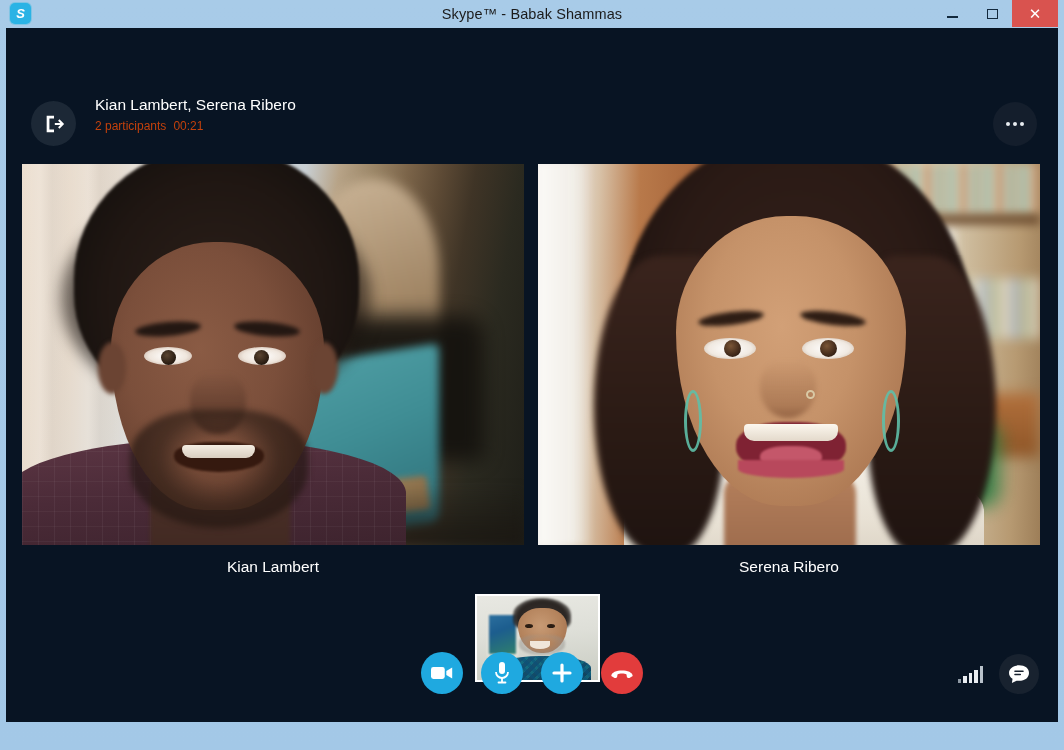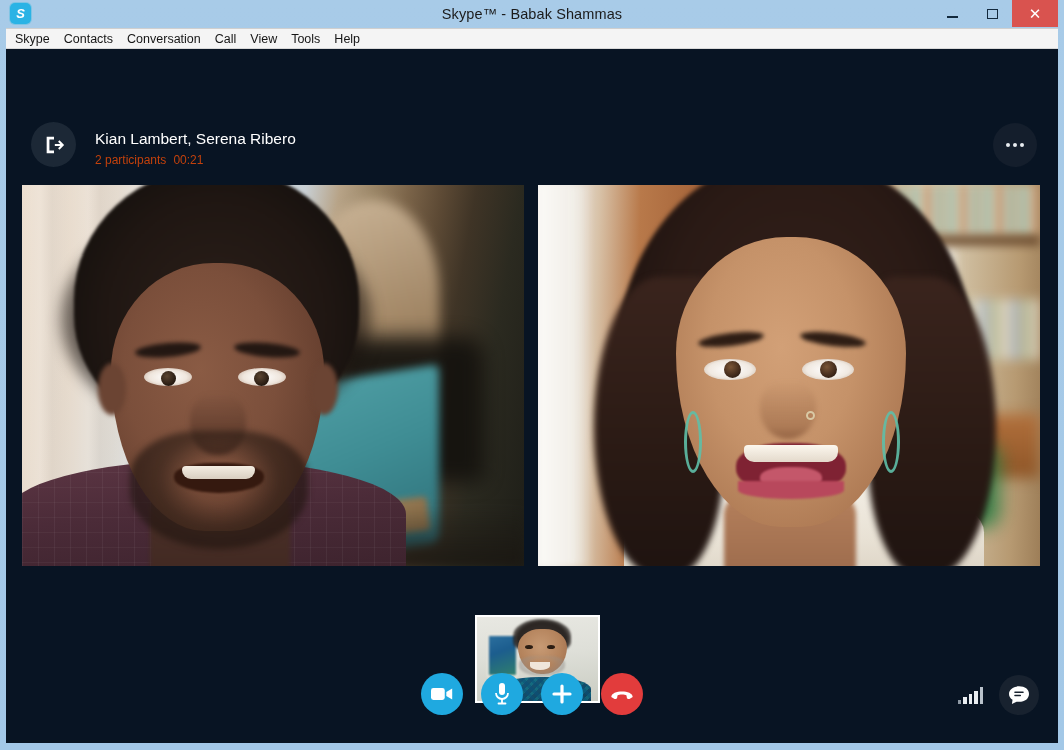--- a/index.html
+++ b/index.html
@@ -124,21 +124,21 @@
   .leave-btn {
     position: absolute;
     left: 25px; top: 73px;
     width: 45px; height: 45px;
     border-radius: 50%;
     background: #1c2836;
     display: flex; align-items: center; justify-content: center;
   }
   .hdr-texts {
     position: absolute;
-    left: 89px; top: 80px;
+    left: 89px; top: 67px;
   }
   .hdr-title {
     font-size: 15.5px;
     color: #ffffff;
     line-height: 20px;
     white-space: nowrap;
   }
   .hdr-sub {
     margin-top: 4px;
     font-size: 12px;
@@ -674,29 +674,20 @@
       <button class="win-btn">
         <span class="bar-min"></span>
       </button>
       <button class="win-btn">
         <span class="sq-max"></span>
       </button>
       <button class="win-btn close">✕</button>
     </div>
   </div>
 
-  <div class="menubar">
-    <div class="menu-item">Skype</div>
-    <div class="menu-item">Contacts</div>
-    <div class="menu-item">Conversation</div>
-    <div class="menu-item">Call</div>
-    <div class="menu-item">View</div>
-    <div class="menu-item">Tools</div>
-    <div class="menu-item">Help</div>
-  </div>
 
   <div class="call-area">
 
     <div class="call-header">
       <div class="leave-btn">
         <svg width="22" height="22" viewBox="0 0 24 24">
           <path d="M4 3 h8 v3 h-5 v12 h5 v3 h-8 z" fill="#ffffff"></path>
           <path d="M14 12 h7 M18 8.5 L21.5 12 L18 15.5" stroke="#ffffff" stroke-width="2.2" fill="none" stroke-linecap="square"></path>
         </svg>
       </div>
@@ -768,20 +759,24 @@
         <div class="v2-pup-r"></div>
         <div class="v2-nose"></div>
         <div class="v2-nosering"></div>
         <div class="v2-mouth"></div>
         <div class="v2-teeth"></div>
         <div class="v2-tongue"></div>
         <div class="v2-lip-bot"></div>
       </div>
     </div>
 
+    <div class="names">
+      <div class="name-cell">Kian Lambert</div>
+      <div class="name-cell">Serena Ribero</div>
+    </div>
 
     <div class="selfview">
       <div class="sv-bg"></div>
       <div class="sv-frame"></div>
       <div class="sv-shirt"></div>
       <div class="sv-hair"></div>
       <div class="sv-face"></div>
       <div class="sv-beard"></div>
       <div class="sv-eye-l"></div>
       <div class="sv-eye-r"></div>

